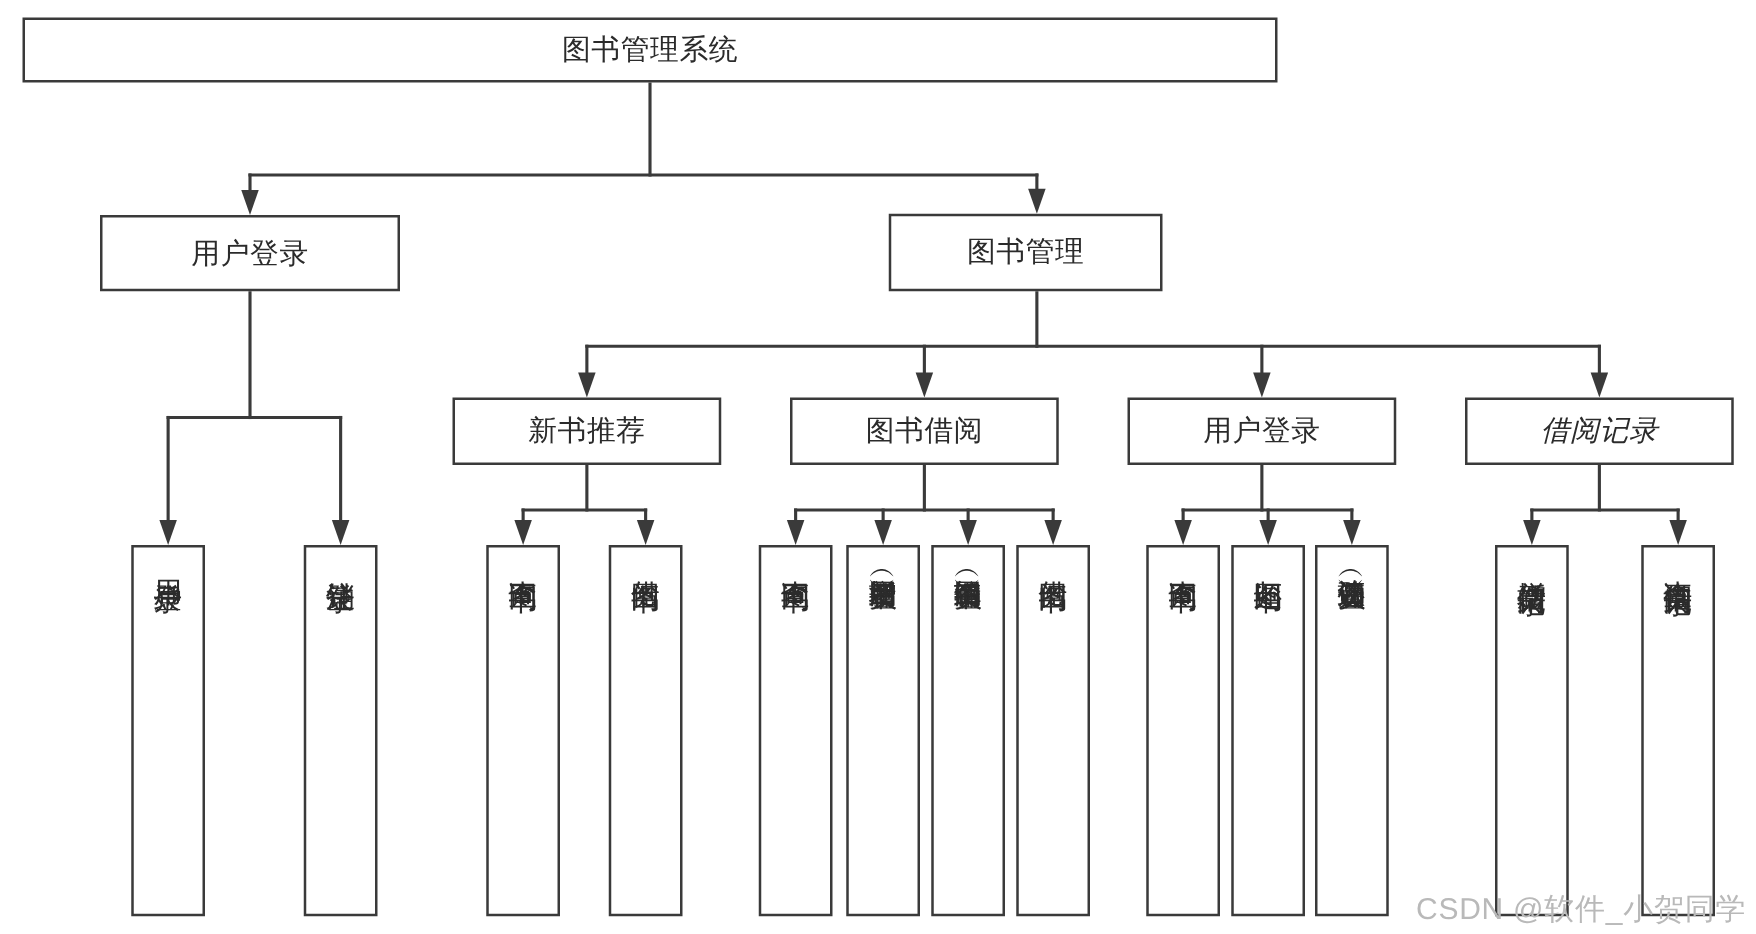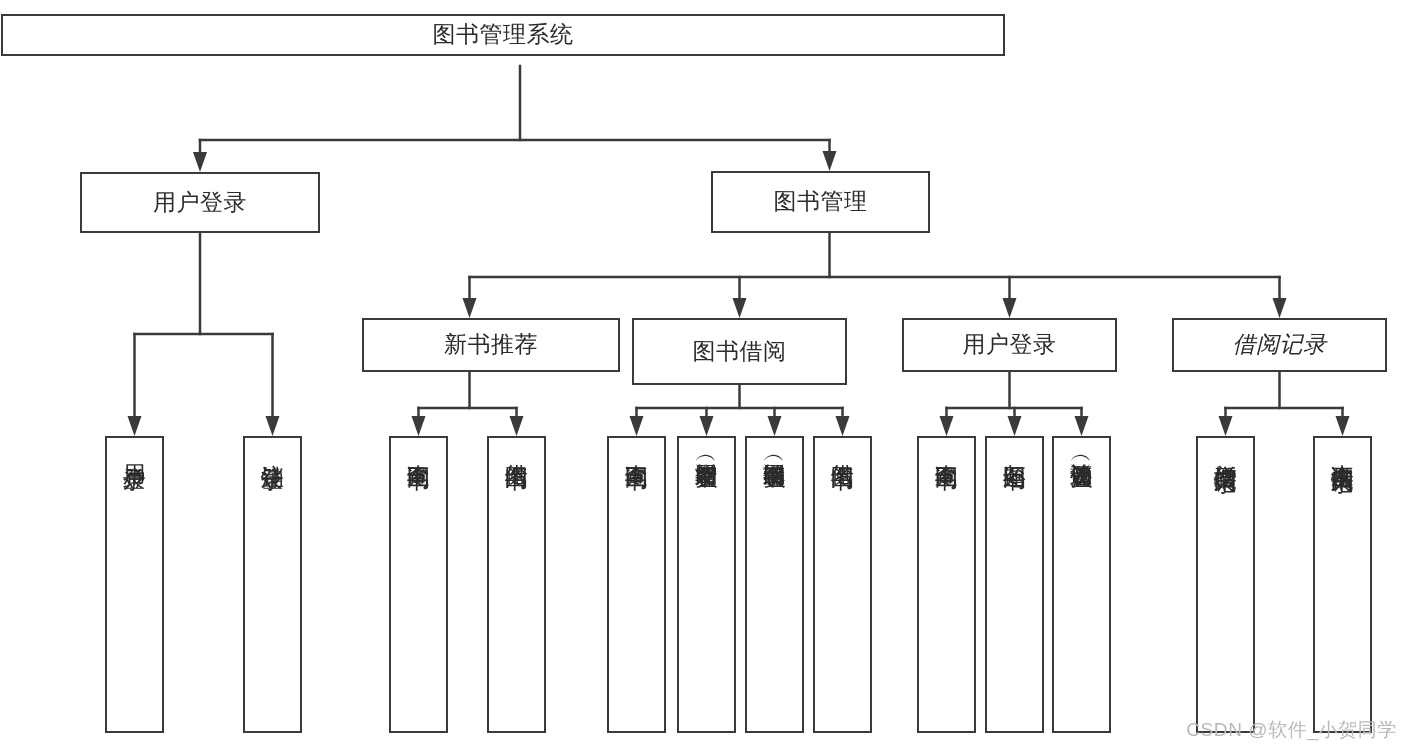--- a/index.html
+++ b/index.html
@@ -60,21 +60,21 @@
     white-space: nowrap;
   }
   .node.vert.tall-text .label {
     font-size: 22px;
     letter-spacing: 0.5px;
   }
   #watermark {
     position: absolute;
     right: 8px;
     bottom: 4px;
-    font-size: 19px;
+    font-size: 24px;
     color: #b9b9b9;
     letter-spacing: 0.6px;
     white-space: nowrap;
     pointer-events: none;
   }
 </style>
 </head>
 <body>
 
 <div id="diagram-root">
@@ -128,33 +128,33 @@
       <polygon points="1074.5,416 1088.5,416 1081.5,436" fill="#3a3a3a"></polygon>
       <line x1="1279.5" y1="372" x2="1279.5" y2="408" stroke="#3a3a3a" stroke-width="2.5" stroke-linecap="square"></line>
       <line x1="1225.5" y1="408" x2="1342.5" y2="408" stroke="#3a3a3a" stroke-width="2.5" stroke-linecap="square"></line>
       <line x1="1225.5" y1="408" x2="1225.5" y2="418" stroke="#3a3a3a" stroke-width="2.5" stroke-linecap="square"></line>
       <polygon points="1218.5,416 1232.5,416 1225.5,436" fill="#3a3a3a"></polygon>
       <line x1="1342.5" y1="408" x2="1342.5" y2="418" stroke="#3a3a3a" stroke-width="2.5" stroke-linecap="square"></line>
       <polygon points="1335.5,416 1349.5,416 1342.5,436" fill="#3a3a3a"></polygon>
     </svg>
 
   <div id="node-layer">
-      <div class="node horiz root" id="node-root" style="left: 1px; top: 14px; width: 1004px; height: 42px;">
+      <div class="node horiz root" id="node-root" style="left: 18px; top: 14px; width: 1004px; height: 52px;">
         <span class="label">图书管理系统</span>
       </div>
       <div class="node horiz" id="node-user-login" style="left: 80px; top: 172px; width: 240px; height: 61px;">
         <span class="label">用户登录</span>
       </div>
       <div class="node horiz" id="node-book-manage" style="left: 711px; top: 171px; width: 219px; height: 62px;">
         <span class="label">图书管理</span>
       </div>
-      <div class="node horiz" id="node-new-book-rec" style="left: 362px; top: 318px; width: 258px; height: 54px;">
+      <div class="node horiz" id="node-new-book-rec" style="left: 362px; top: 318px; width: 215px; height: 54px;">
         <span class="label">新书推荐</span>
       </div>
-      <div class="node horiz" id="node-book-borrow" style="left: 632px; top: 318px; width: 215px; height: 67px;">
+      <div class="node horiz" id="node-book-borrow" style="left: 632px; top: 318px; width: 215px; height: 54px;">
         <span class="label">图书借阅</span>
       </div>
       <div class="node horiz" id="node-current-borrow" style="left: 902px; top: 318px; width: 215px; height: 54px;">
         <span class="label">用户登录</span>
       </div>
       <div class="node horiz" id="node-borrow-record" style="left: 1172px; top: 318px; width: 215px; height: 54px; font-style: italic;">
         <span class="label">借阅记录</span>
       </div>
       <div class="node vert" id="node-leaf-user-login" style="left: 105px; top: 436px; width: 59px; height: 297px;">
         <span class="label">用户登录</span>

